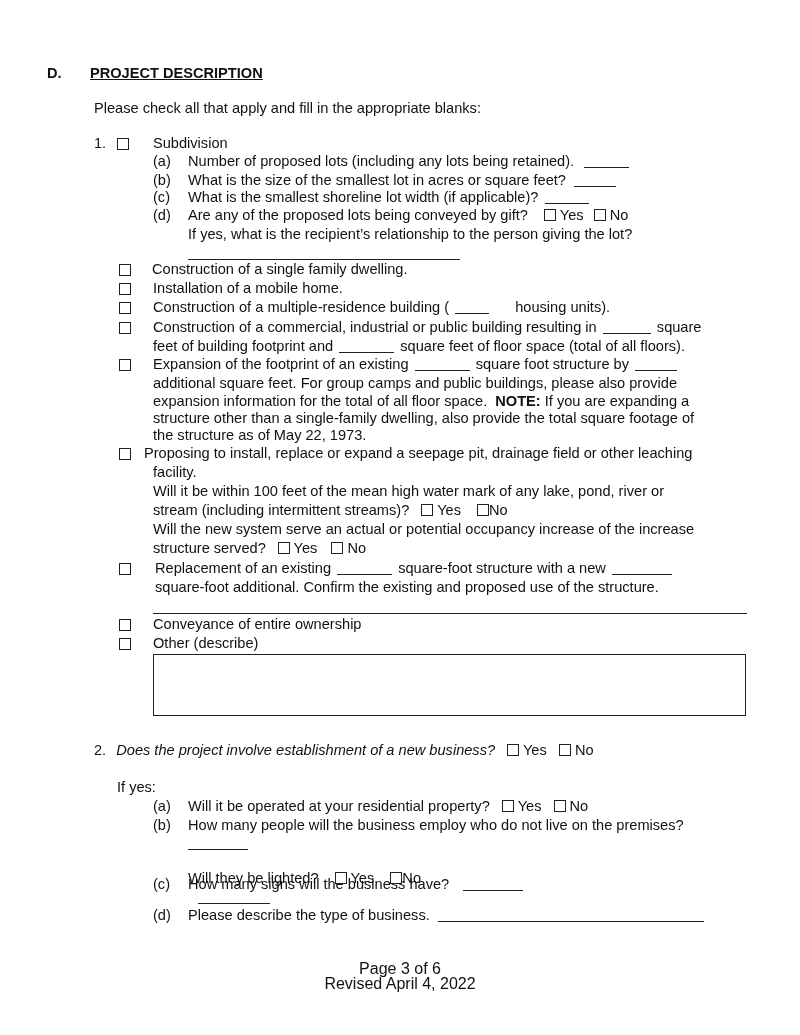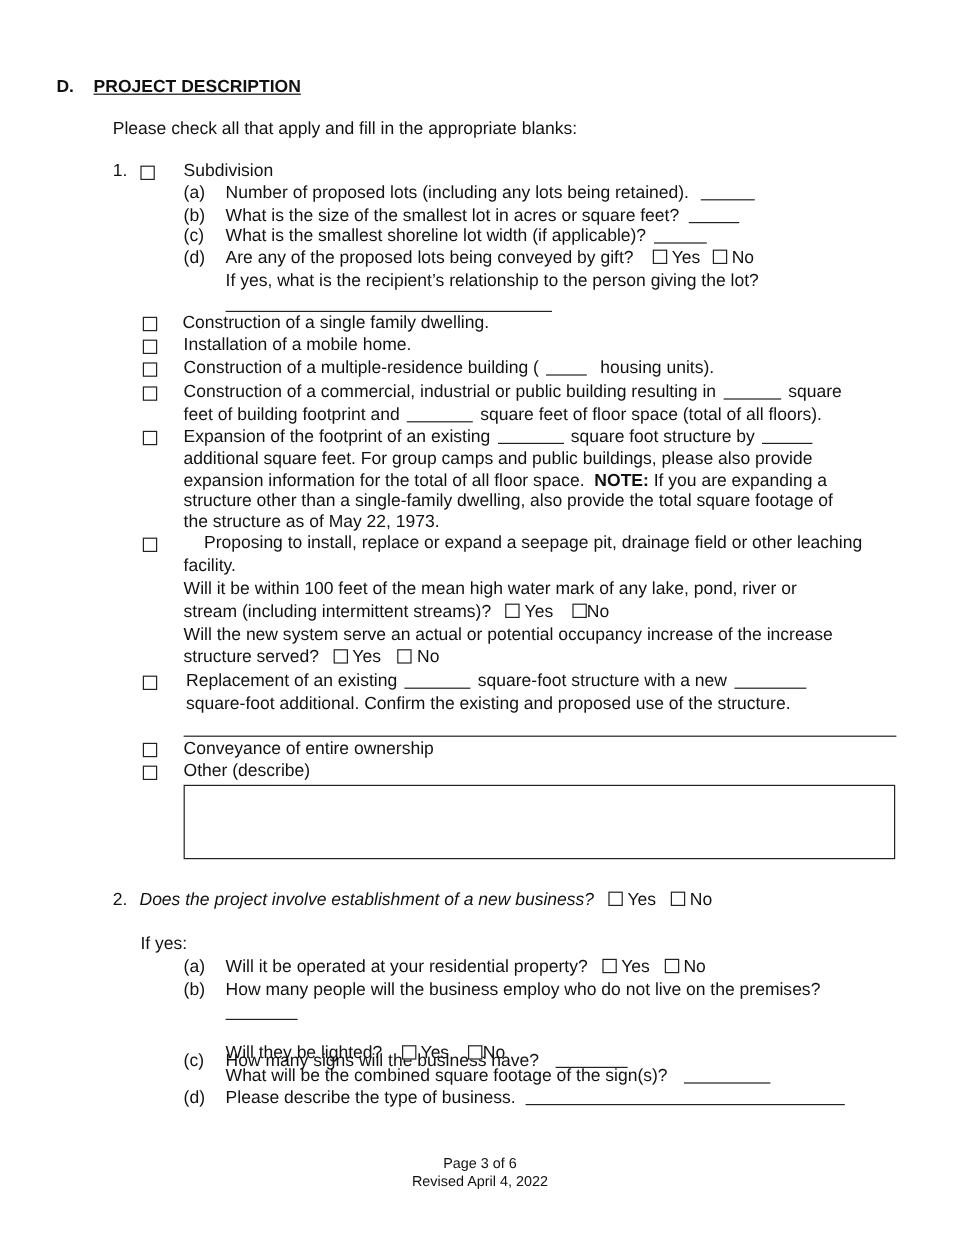--- a/index.html
+++ b/index.html
@@ -18,27 +18,27 @@
   }
   .b { font-weight: bold; }
   .u { text-decoration: underline; }
   .hdr { font-weight: bold; font-size: 14.6px; }
   .lbl { display: inline-block; width: 35px; }
   .textbox {
     position: absolute; left: 153px; top: 654px; width: 593px; height: 62px;
     border: 1.3px solid #222; box-sizing: border-box; cursor: text;
   }
   .line { position: absolute; border-top: 1px solid #222; height: 0; }
-  .footer { position: absolute; left: 0; width: 800px; text-align: center; font-size: 12px; line-height: 14px; }
+  .footer { position: absolute; left: 0; width: 800px; text-align: center; font-size: 16px; line-height: 14px; }
 </style>
 </head>
 <body>
 
 <div class="abs hdr" style="left:47px; top:64px;">D.</div>
-<div class="abs hdr u" style="left:78px; top:64px;">PROJECT DESCRIPTION</div>
+<div class="abs hdr u" style="left:90px; top:64px;">PROJECT DESCRIPTION</div>
 <div class="abs" style="left:94px; top:99px;">Please check all that apply and fill in the appropriate blanks:</div>
 
 <div class="abs" style="left:94px; top:134px;">1.</div>
 <span class="abs cb" style="left:117px; top:138px;"></span>
 <div class="abs" style="left:153px; top:134px;">Subdivision</div>
 
 <div class="abs" style="left:153px; top:152px;">
   <span class="lbl">(a)</span><span>Number of proposed lots (including any lots being retained).</span>
   <span class="blank" style="width:45px; margin-left:6px;"></span>
 </div>
@@ -63,21 +63,21 @@
 <span class="abs cb" style="left:119px; top:264px;"></span>
 <div class="abs" style="left:152px; top:260px;">Construction of a single family dwelling.</div>
 
 <span class="abs cb" style="left:119px; top:283px;"></span>
 <div class="abs" style="left:153px; top:279px;">Installation of a mobile home.</div>
 
 <span class="abs cb" style="left:119px; top:302px;"></span>
 <div class="abs" style="left:153px; top:298px;">
   <span>Construction of a multiple-residence building (</span>
   <span class="blank" style="width:34px; margin-left:2px;"></span>
-  <span style="margin-left:7px;">housing units).</span>
+  <span style="margin-left:22px;">housing units).</span>
 </div>
 
 <span class="abs cb" style="left:119px; top:322px;"></span>
 <div class="abs" style="left:153px; top:318px;">
   <span>Construction of a commercial, industrial or public building resulting in</span>
   <span class="blank" style="width:48px; margin-left:2px;"></span>
   <span style="margin-left:2px;">square</span>
 </div>
 <div class="abs" style="left:153px; top:337px;">
   <span>feet of building footprint and</span>
@@ -95,21 +95,21 @@
 <div class="abs" style="left:153px; top:374px;">additional square feet.  For group camps and public buildings, please also provide</div>
 <div class="abs" style="left:153px; top:392px;">
   <span>expansion information for the total of all floor space.</span>
   <span class="b" style="margin-left:4px;">NOTE:</span>
   <span>If you are expanding a</span>
 </div>
 <div class="abs" style="left:153px; top:409px;">structure other than a single-family dwelling, also provide the total square footage of</div>
 <div class="abs" style="left:153px; top:426px;">the structure as of May 22, 1973.</div>
 
 <span class="abs cb" style="left:119px; top:448px;"></span>
-<div class="abs" style="left:170px; top:444px;">Proposing to install, replace or expand a seepage pit, drainage field or other leaching</div>
+<div class="abs" style="left:144px; top:444px;">Proposing to install, replace or expand a seepage pit, drainage field or other leaching</div>
 <div class="abs" style="left:153px; top:463px;">facility.</div>
 <div class="abs" style="left:153px; top:482px;">Will it be within 100 feet of the mean high water mark of any lake, pond, river or</div>
 <div class="abs" style="left:153px; top:501px;">
   <span>stream (including intermittent streams)?</span>
   <span class="cb" style="margin-left:8px;"></span>
   <span>Yes</span>
   <span class="cb" style="margin-left:12px;"></span><span>No</span>
 </div>
 <div class="abs" style="left:153px; top:520px;">Will the new system serve an actual or potential occupancy increase of the increase</div>
 <div class="abs" style="left:153px; top:539px;">
@@ -164,21 +164,20 @@
   <span class="lbl">(c)</span><span>How many signs will the business have?</span>
   <span class="blank" style="width:60px; margin-left:10px;"></span>
 </div>
 <div class="abs" style="left:188px; top:869px;">
   <span>Will they be lighted?</span>
   <span class="cb" style="margin-left:12px;"></span>
   <span>Yes</span>
   <span class="cb" style="margin-left:12px;"></span><span>No</span>
 </div>
 <div class="abs" style="left:188px; top:888px;">
-  <span>What will be the combined square footage of the sign(s)?</span>
   <span class="blank" style="width:72px; margin-left:10px;"></span>
 </div>
 <div class="abs" style="left:153px; top:906px;">
   <span class="lbl">(d)</span><span>Please describe the type of business.</span>
   <span class="blank" style="width:266px; margin-left:4px;"></span>
 </div>
 
 <div class="footer" style="top:962px;">Page 3 of 6</div>
 <div class="footer" style="top:977px;">Revised April 4, 2022</div>
 

